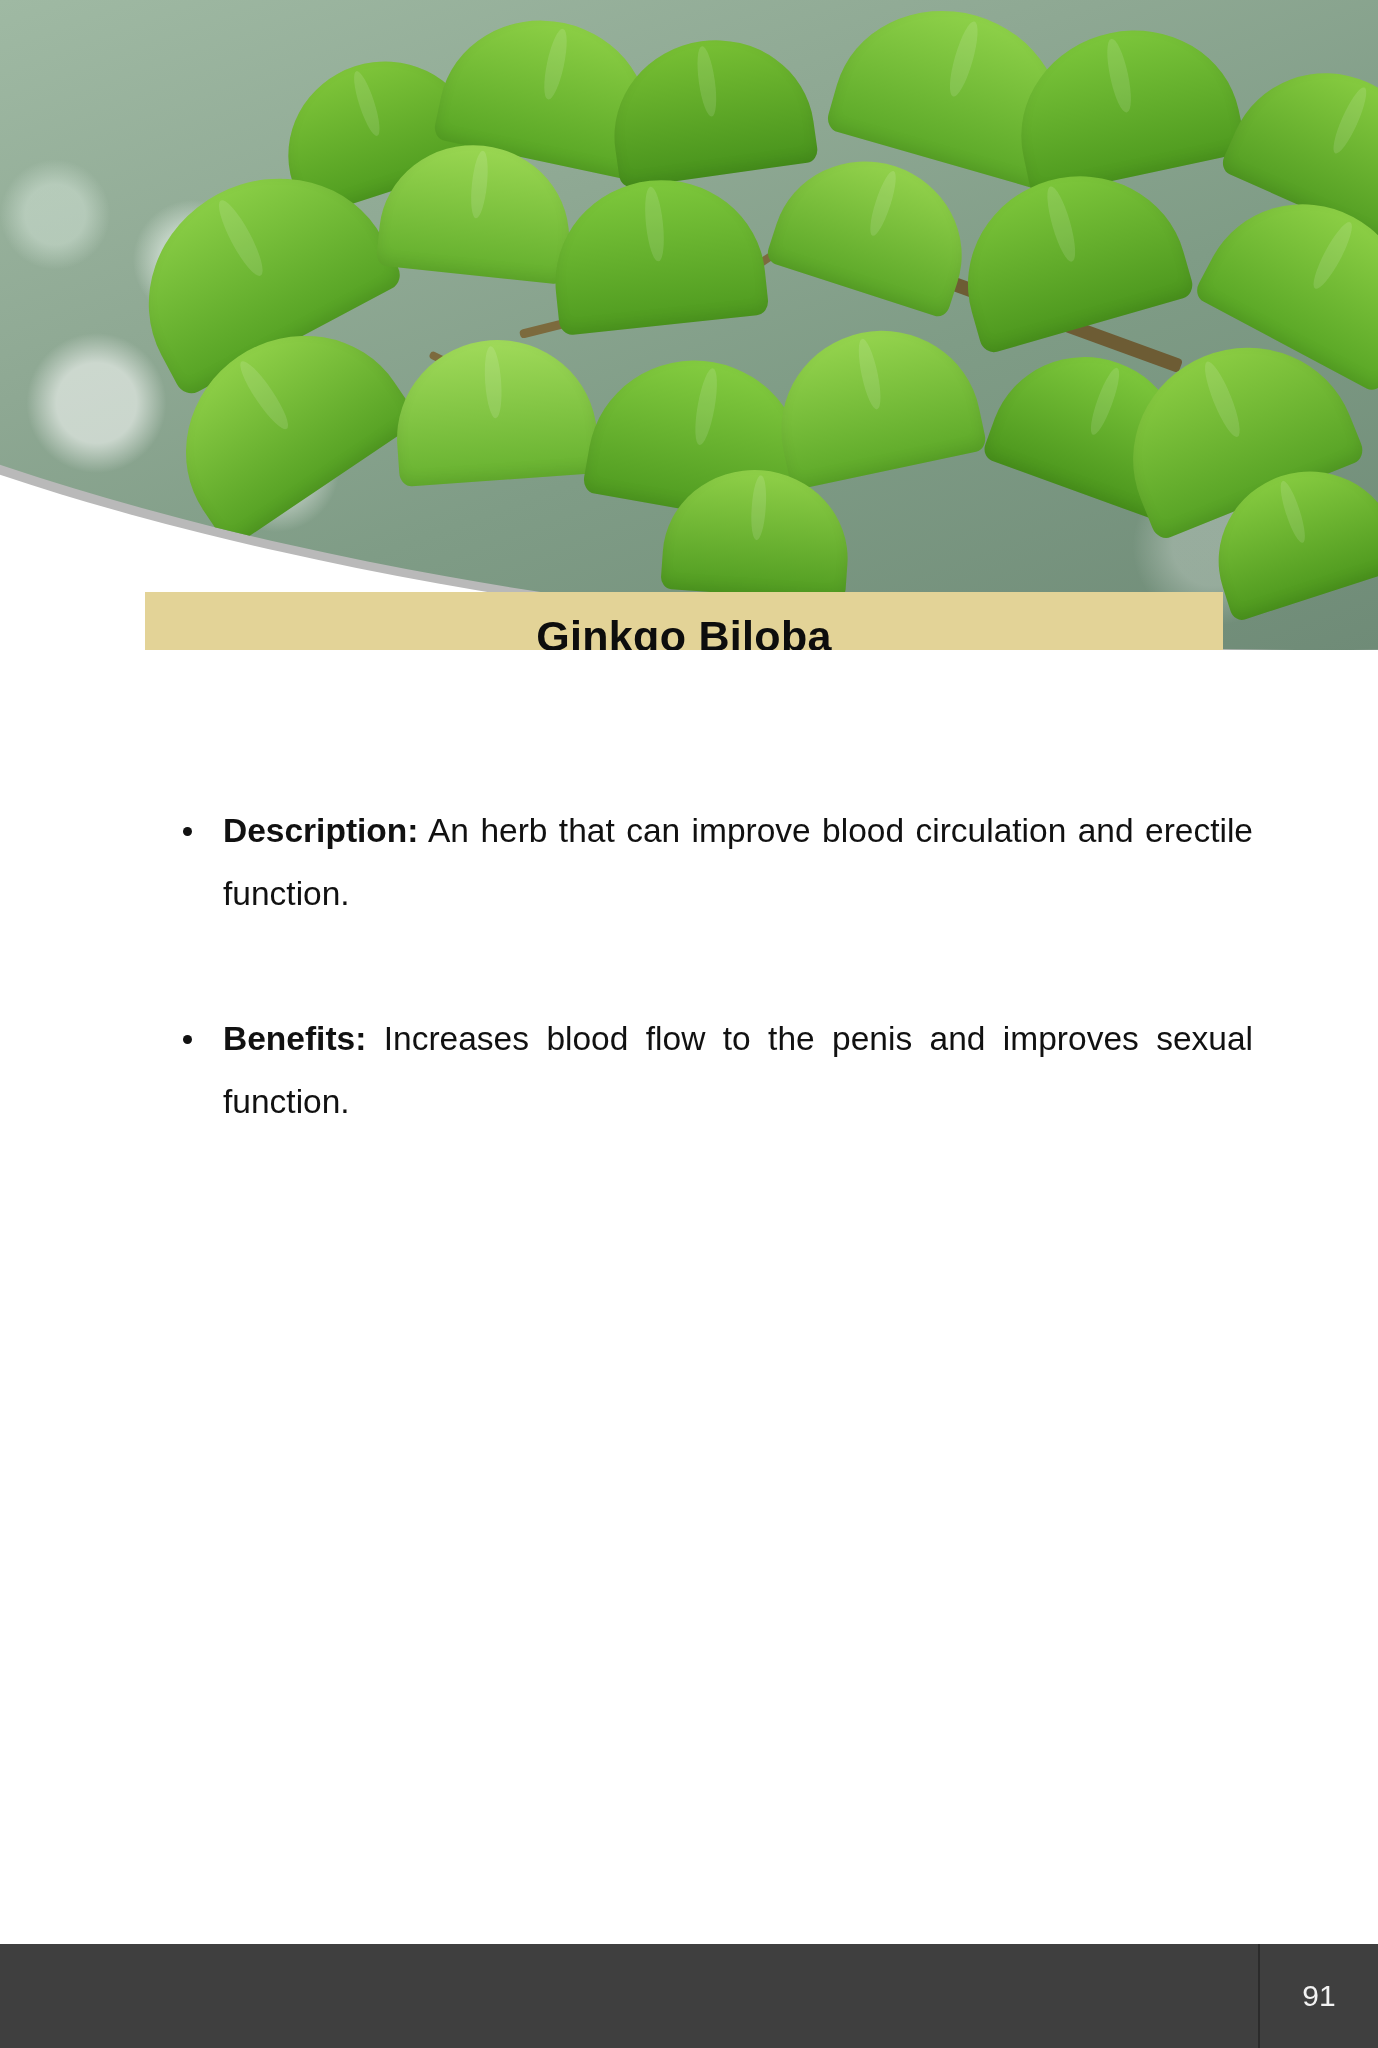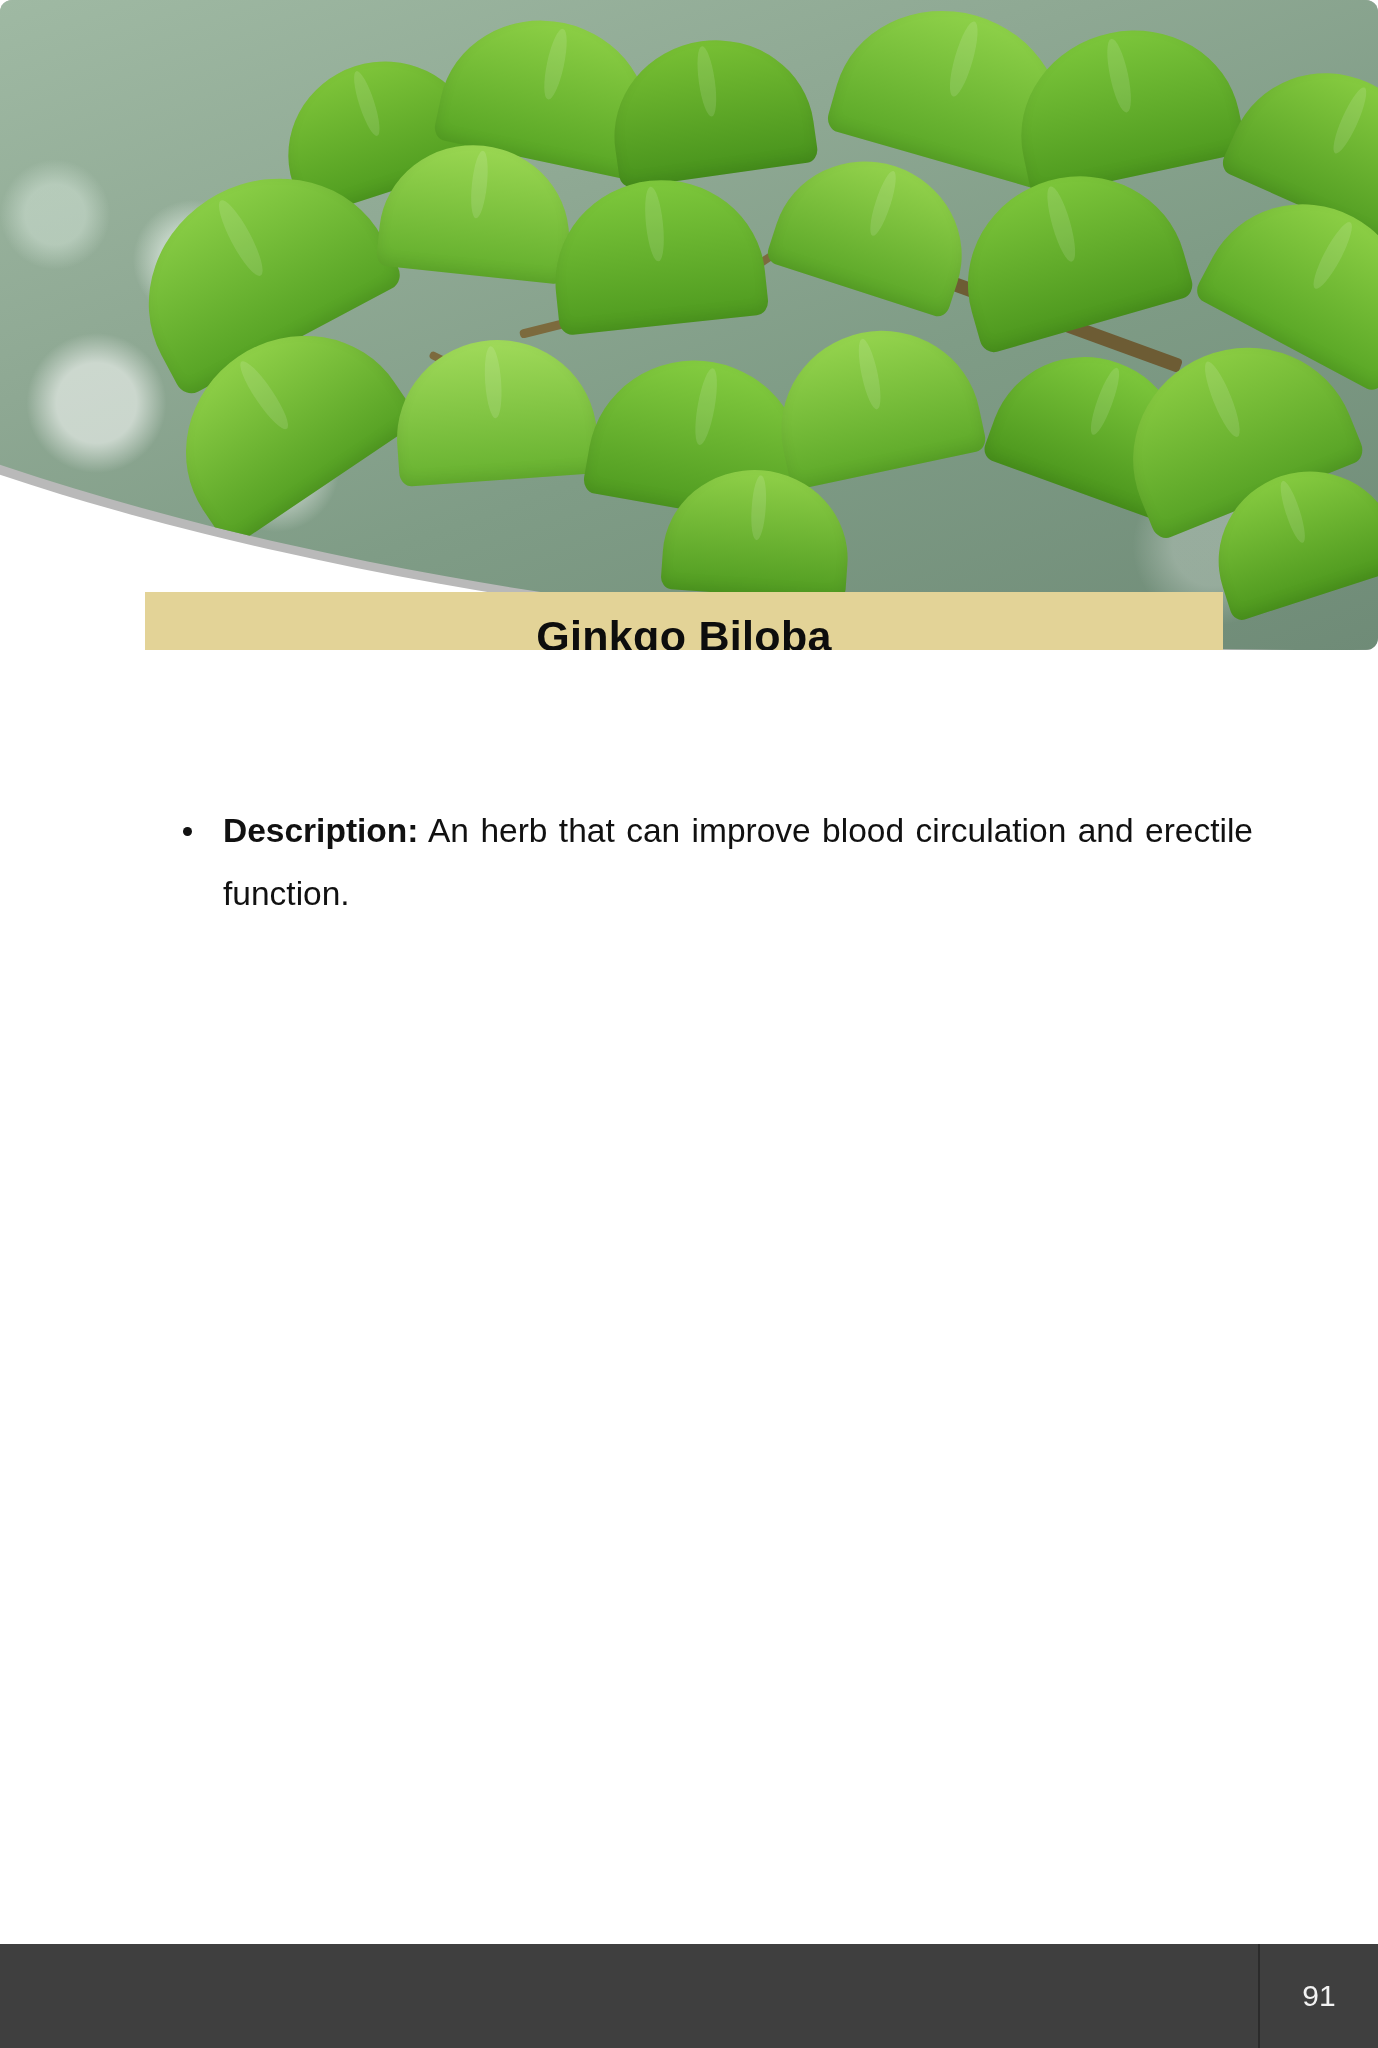--- a/index.html
+++ b/index.html
@@ -24,21 +24,20 @@
   }
 
   
   .hero {
     position: absolute;
     left: 0;
     top: 0;
     width: 1378px;
     height: 650px;
     overflow: hidden;
-    border-radius: 12px;
   }
 
   
   .hero-grey {
     position: absolute;
     left: 0;
     top: 0;
     width: 1378px;
     height: 100px;
     background: #dcdcdc;
@@ -248,20 +247,25 @@
     </div>
   </div>
 
   <div class="content">
     <ul class="bullets">
       <li>
         <span class="bullet-dot"></span>
         <span class="lbl">Description:</span>
         <span>An herb that can improve blood circulation and erectile function.</span>
       </li>
+      <li>
+        <span class="bullet-dot"></span>
+        <span class="lbl">Benefits:</span>
+        <span>Increases blood flow to the penis and improves sexual function.</span>
+      </li>
     </ul>
   </div>
 
   <div class="footer">
     <div class="footer-spacer"></div>
     <div class="footer-divider"></div>
     <div class="page-number">91</div>
   </div>
 
 </div>

